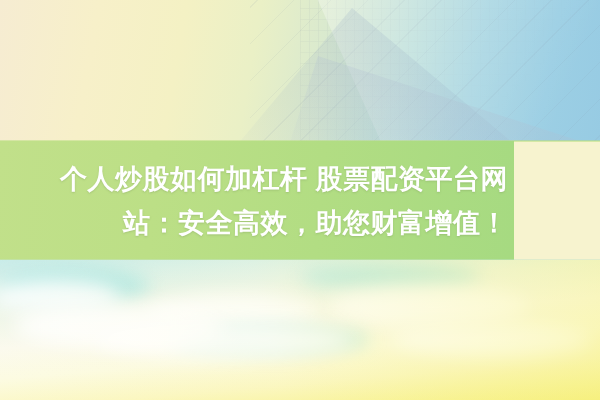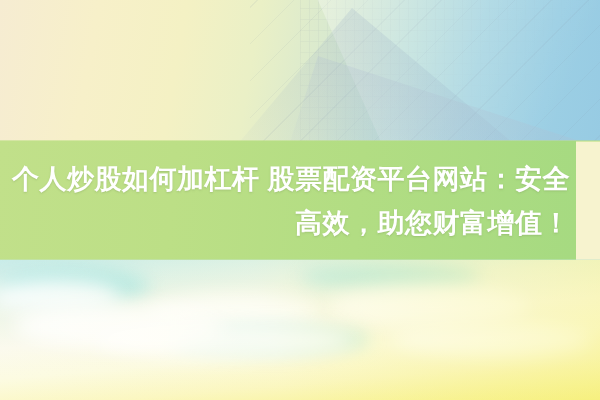--- a/index.html
+++ b/index.html
@@ -84,21 +84,21 @@
     opacity: 0.16;
     background-image: repeating-linear-gradient(135deg,
       rgba(130,145,165,0.6) 0 1px, rgba(0,0,0,0) 1px 26px);
   }
 
   
   .headline-band {
     position: absolute;
     left: 0;
     top: 141px;
-    width: 576px;
+    width: 514px;
     height: 119px;
     background: linear-gradient(95deg, #c1e08a 0%, #bcdf86 30%, #b2dd83 62%, #a6da81 100%);
     display: flex;
     align-items: center;
     justify-content: center;
     box-sizing: border-box;
     padding: 0 6px;
   }
   .headline-text {
     color: #ffffff;

